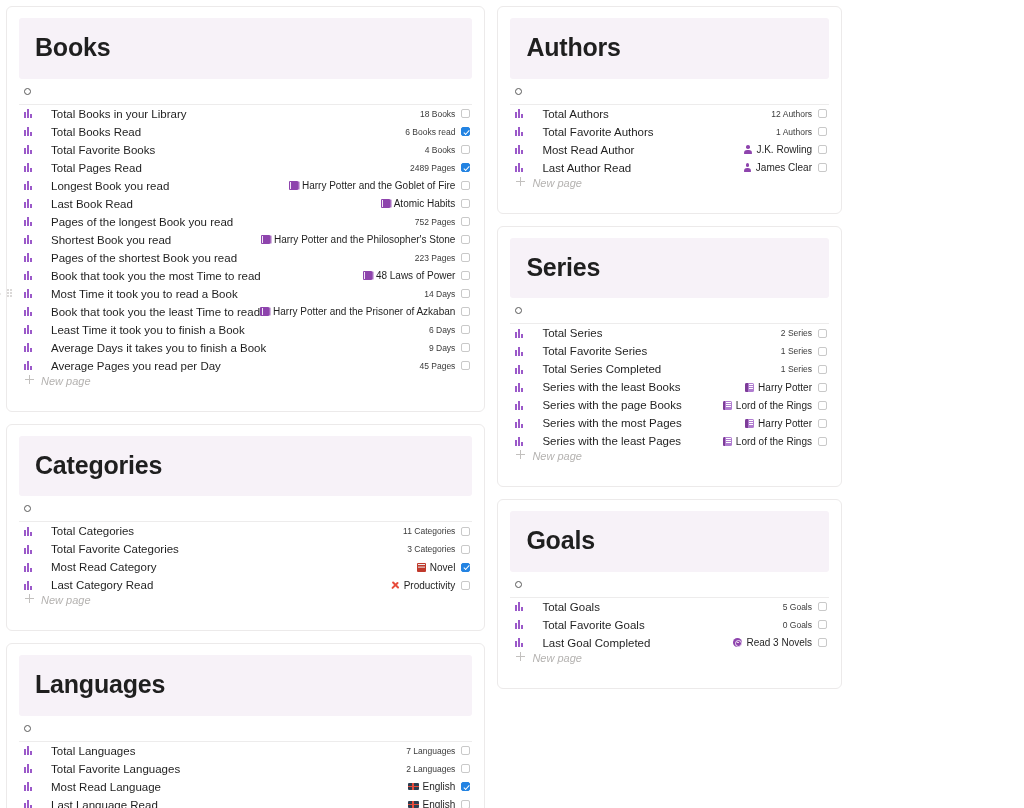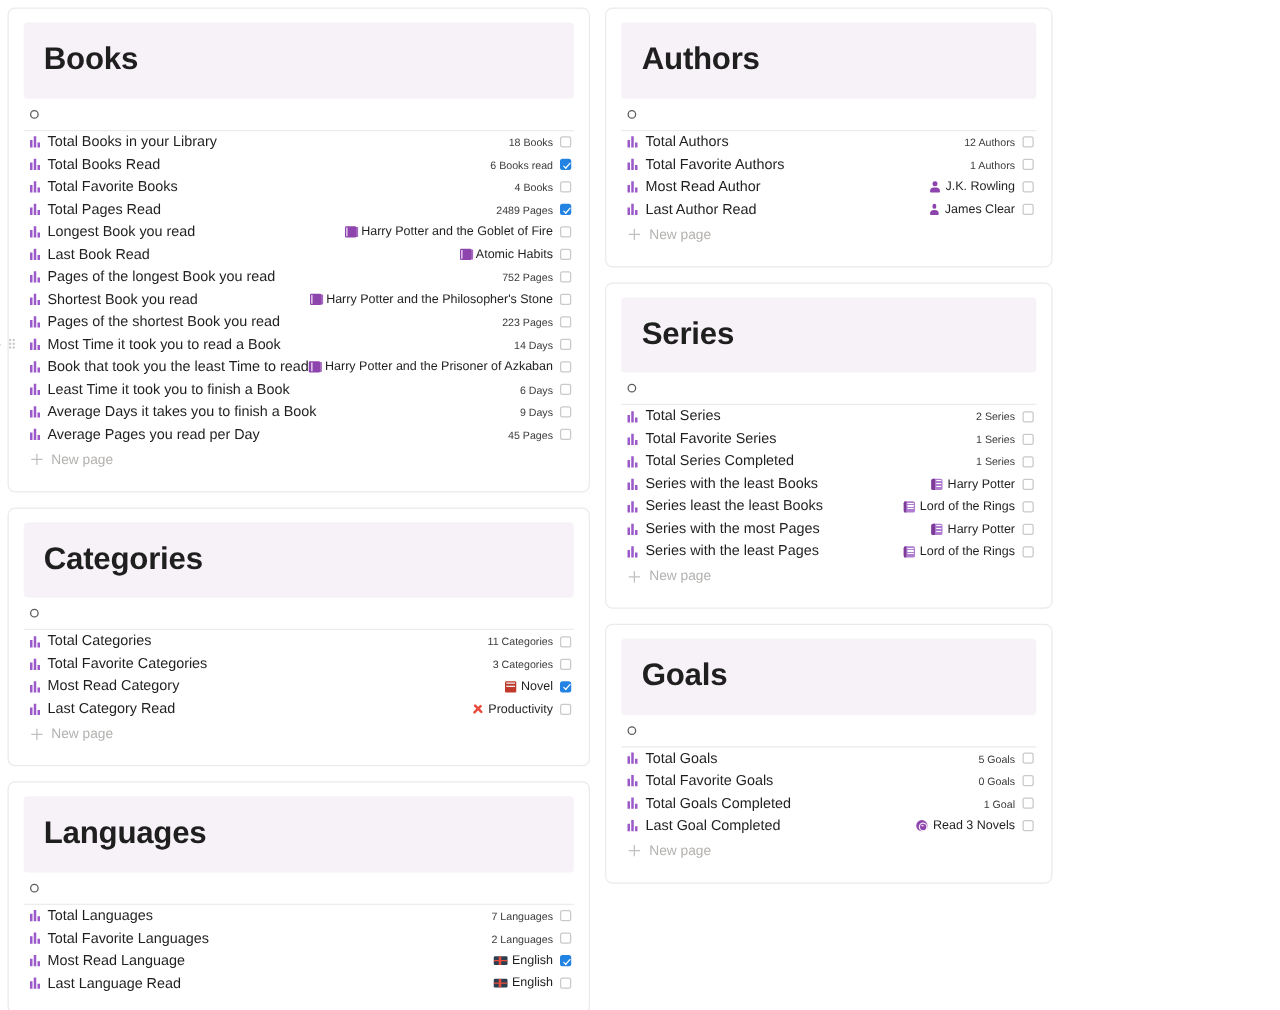--- a/index.html
+++ b/index.html
@@ -62,21 +62,21 @@
     display: flex;
     align-items: center;
     height: 18px;
     padding: 0 2px 0 5px;
     font-size: 11.5px;
     color: #1f1f1f;
   }
   .row-name {
     display: flex;
     align-items: center;
-    gap: 4px;
+    gap: 17px;
     white-space: nowrap;
   }
   .row-spacer { flex: 1 1 auto; }
   .row-value {
     display: flex;
     align-items: center;
     gap: 4px;
     white-space: nowrap;
     font-size: 8.5px;
     color: #3b3b3b;
@@ -230,26 +230,27 @@
   }
   .gi-flag::after {
     content: "";
     position: absolute; left: 4.6px; top: 0;
     width: 1.8px; height: 7px; background: #e74c3c;
   }
 
   
   .newpage {
     display: flex;
-    align-items: center;
+    align-items: flex-start;
     gap: 7px;
     height: 22px;
     padding-left: 6px;
     font-size: 11px;
     color: #b4b2b0;
+    font-style: italic;
   }
   .plus-icon {
     position: relative;
     width: 9px; height: 9px;
     flex: 0 0 auto;
   }
   .plus-icon::before, .plus-icon::after {
     content: "";
     position: absolute;
     background: #c2c0be;
@@ -426,20 +427,36 @@
               </span>
               <span>Pages of the shortest Book you read</span>
             </div>
             <div class="row-spacer"></div>
             <div class="row-value">
               <span>223 Pages</span>
             </div>
             <span class="cb"></span>
           </div>
           <div class="row">
+            <div class="row-name">
+              <span class="bars">
+                <i></i>
+                <i></i>
+                <i></i>
+              </span>
+              <span>Book that took you the most Time to read</span>
+            </div>
+            <div class="row-spacer"></div>
+            <div class="row-value has-icon">
+              <span class="gi gi-books"></span>
+              <span>48 Laws of Power</span>
+            </div>
+            <span class="cb"></span>
+          </div>
+          <div class="row">
             <span class="dash-mark"></span>
             <span class="drag-handle">
               <span></span>
               <span></span>
               <span></span>
               <span></span>
               <span></span>
               <span></span>
             </span>
             <div class="row-name">
@@ -818,21 +835,21 @@
             </div>
             <span class="cb"></span>
           </div>
           <div class="row">
             <div class="row-name">
               <span class="bars">
                 <i></i>
                 <i></i>
                 <i></i>
               </span>
-              <span>Series least the least Books</span>
+              <span>Series with the page Books</span>
             </div>
             <div class="row-spacer"></div>
             <div class="row-value has-icon">
               <span class="gi gi-list"></span>
               <span>Lord of the Rings</span>
             </div>
             <span class="cb"></span>
           </div>
           <div class="row">
             <div class="row-name">
@@ -910,35 +927,20 @@
             </div>
             <span class="cb"></span>
           </div>
           <div class="row">
             <div class="row-name">
               <span class="bars">
                 <i></i>
                 <i></i>
                 <i></i>
               </span>
-              <span>Total Goals Completed</span>
-            </div>
-            <div class="row-spacer"></div>
-            <div class="row-value">
-              <span>1 Goal</span>
-            </div>
-            <span class="cb"></span>
-          </div>
-          <div class="row">
-            <div class="row-name">
-              <span class="bars">
-                <i></i>
-                <i></i>
-                <i></i>
-              </span>
               <span>Last Goal Completed</span>
             </div>
             <div class="row-spacer"></div>
             <div class="row-value has-icon">
               <span class="gi gi-target"></span>
               <span>Read 3 Novels</span>
             </div>
             <span class="cb"></span>
           </div>
         </div>

